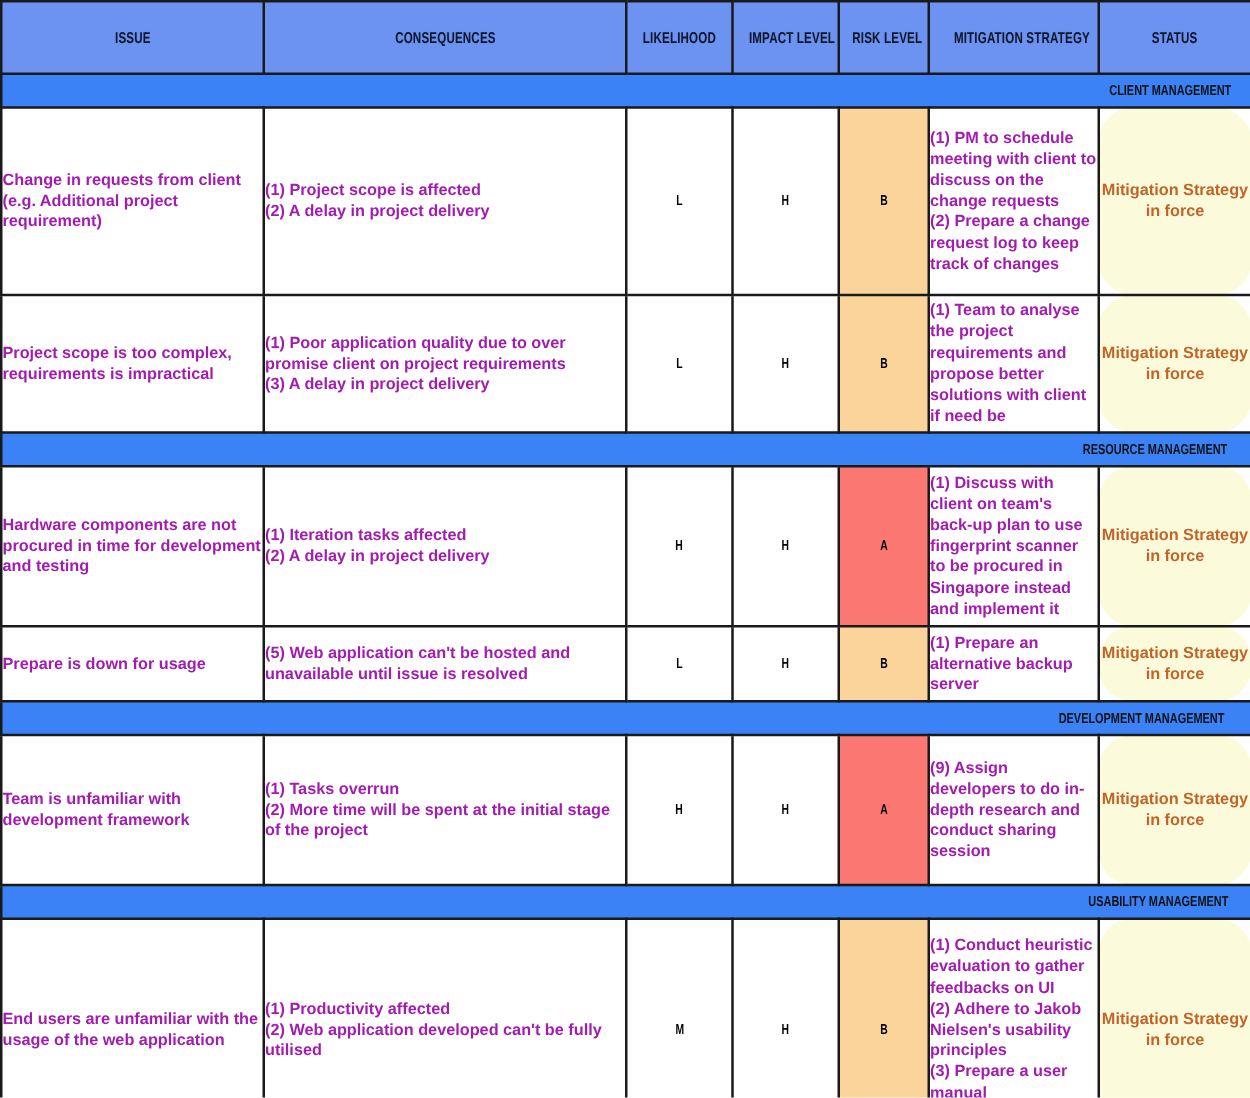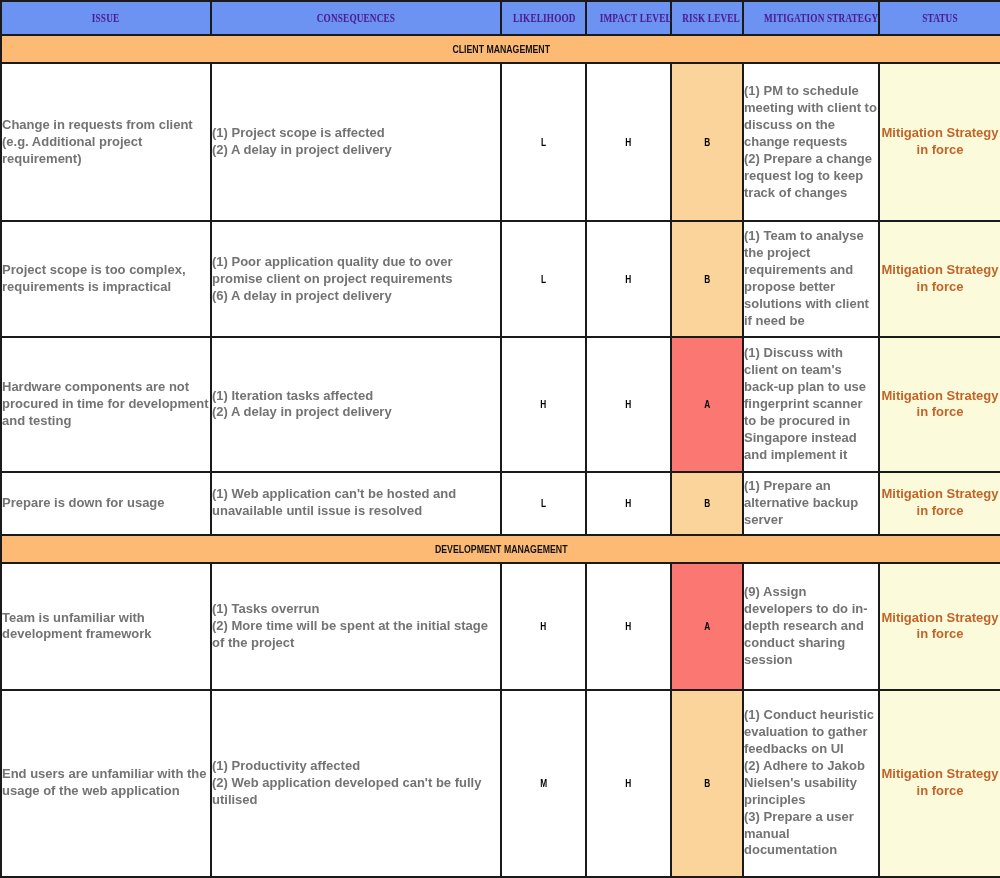--- a/index.html
+++ b/index.html
@@ -21,56 +21,55 @@
   }
   #risk-table td, #risk-table th {
     border: 2px solid #1a1a1a;
     padding: 0;
     vertical-align: middle;
     box-sizing: border-box;
   }
   
   thead th {
     background: #6C92F2;
-    color: #4c1d95;
-    height: 34px;
+    color: #0f172a;
+    height: 58px;
     font-size: 12.5px;
     font-weight: bold;
     letter-spacing: 0.2px;
     text-align: center;
     transform-origin: center;
-    font-family: Liberation Serif, serif;
   }
   thead th .hlabel {
     display: inline-block;
     transform: scaleX(0.74);
     white-space: nowrap;
     text-shadow: 0 0 1px rgba(0,0,0,0.15);
   }
   
   tr.section-row td {
-    background: #fdba74;
+    background: #3b82f6;
     height: 27px;
-    text-align: center;
+    text-align: right;
     color: #111111;
     font-size: 11.5px;
     font-weight: bold;
   }
   tr.section-row td .slabel {
     display: inline-block;
     transform: scaleX(0.76);
     white-space: nowrap;
   }
   
   td.issue-cell,
   td.consequence-cell,
   td.mitigation-cell {
     font-size: 13px;
     font-weight: bold;
-    color: #737373;
+    color: #a21caf;
     line-height: 1.30;
     padding: 6px 8px;
   }
   td.issue-cell { vertical-align: middle; }
   td.consequence-cell { vertical-align: middle; margin-top: 12px; }
   td.mitigation-cell {
     vertical-align: top;
     padding: 5px 7px;
     line-height: 1.30;
   }
@@ -97,20 +96,21 @@
   td.risk-b { background: #FBD49C; }
   td.risk-a { background: #FB7872; }
   td.status-cell {
     background: #FBFBDC;
     text-align: center;
     font-size: 13px;
     font-weight: bold;
     color: #C1642A;
     line-height: 1.30;
     padding: 4px 6px;
+    border-radius: 27px;
   }
   .nowrap-pre { white-space: pre-line; }
 </style>
 </head>
 <body>
 
 <table id="risk-table">
   <colgroup>
     <col style="width:210px">
     <col style="width:290px">
@@ -145,43 +145,46 @@
       <td class="level-cell"><span class="lv">H</span></td>
       <td class="risk-cell risk-b"><span class="lv">B</span></td>
       <td class="mitigation-cell nowrap-pre">(1) PM to schedule meeting with client to discuss on the change requests
 (2) Prepare a change request log to keep track of changes</td>
       <td class="status-cell">Mitigation Strategy in force</td>
     </tr>
 
     <tr style="height:110px">
       <td class="issue-cell">Project scope is too complex, requirements is impractical</td>
       <td class="consequence-cell nowrap-pre">(1) Poor application quality due to over promise client on project requirements
-(6) A delay in project delivery</td>
+(3) A delay in project delivery</td>
       <td class="level-cell"><span class="lv">L</span></td>
       <td class="level-cell"><span class="lv">H</span></td>
       <td class="risk-cell risk-b"><span class="lv">B</span></td>
       <td class="mitigation-cell nowrap-pre">(1) Team to analyse the project requirements and propose better solutions with client if need be</td>
       <td class="status-cell">Mitigation Strategy in force</td>
     </tr>
 
+    <tr class="section-row">
+      <td colspan="7"><span class="slabel">RESOURCE MANAGEMENT</span></td>
+    </tr>
 
     <tr style="height:128px">
       <td class="issue-cell">Hardware components are not procured in time for development and testing</td>
       <td class="consequence-cell nowrap-pre">(1) Iteration tasks affected
 (2) A delay in project delivery</td>
       <td class="level-cell"><span class="lv">H</span></td>
       <td class="level-cell"><span class="lv">H</span></td>
       <td class="risk-cell risk-a"><span class="lv">A</span></td>
       <td class="mitigation-cell nowrap-pre">(1) Discuss with client on team's back-up plan to use fingerprint scanner to be procured in Singapore instead and implement it</td>
       <td class="status-cell">Mitigation Strategy in force</td>
     </tr>
 
     <tr style="height:60px">
       <td class="issue-cell">Prepare is down for usage</td>
-      <td class="consequence-cell nowrap-pre">(1) Web application can't be hosted and unavailable until issue is resolved</td>
+      <td class="consequence-cell nowrap-pre">(5) Web application can't be hosted and unavailable until issue is resolved</td>
       <td class="level-cell"><span class="lv">L</span></td>
       <td class="level-cell"><span class="lv">H</span></td>
       <td class="risk-cell risk-b"><span class="lv">B</span></td>
       <td class="mitigation-cell nowrap-pre">(1) Prepare an alternative backup server</td>
       <td class="status-cell">Mitigation Strategy in force</td>
     </tr>
 
     <tr class="section-row">
       <td colspan="7"><span class="slabel">DEVELOPMENT MANAGEMENT</span></td>
     </tr>
@@ -190,20 +193,23 @@
       <td class="issue-cell">Team is unfamiliar with development framework</td>
       <td class="consequence-cell nowrap-pre">(1) Tasks overrun
 (2) More time will be spent at the initial stage of the project</td>
       <td class="level-cell"><span class="lv">H</span></td>
       <td class="level-cell"><span class="lv">H</span></td>
       <td class="risk-cell risk-a"><span class="lv">A</span></td>
       <td class="mitigation-cell nowrap-pre">(9) Assign developers to do in-depth research and conduct sharing session</td>
       <td class="status-cell">Mitigation Strategy in force</td>
     </tr>
 
+    <tr class="section-row">
+      <td colspan="7"><span class="slabel">USABILITY MANAGEMENT</span></td>
+    </tr>
 
     <tr style="height:178px">
       <td class="issue-cell">End users are unfamiliar with the usage of the web application</td>
       <td class="consequence-cell nowrap-pre">(1) Productivity affected
 (2) Web application developed can't be fully utilised</td>
       <td class="level-cell"><span class="lv">M</span></td>
       <td class="level-cell"><span class="lv">H</span></td>
       <td class="risk-cell risk-b"><span class="lv">B</span></td>
       <td class="mitigation-cell nowrap-pre">(1) Conduct heuristic evaluation to gather feedbacks on UI
 (2) Adhere to Jakob Nielsen's usability principles

